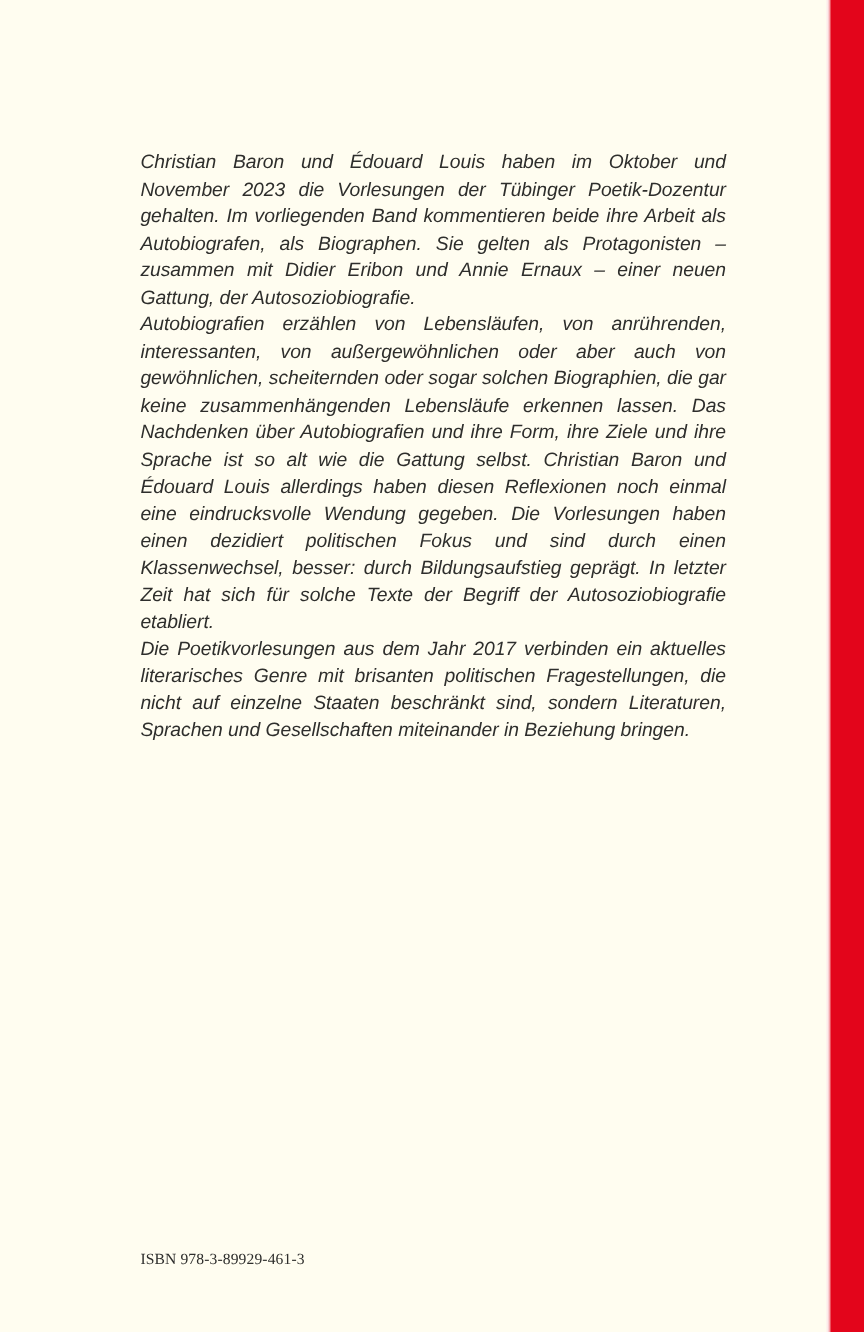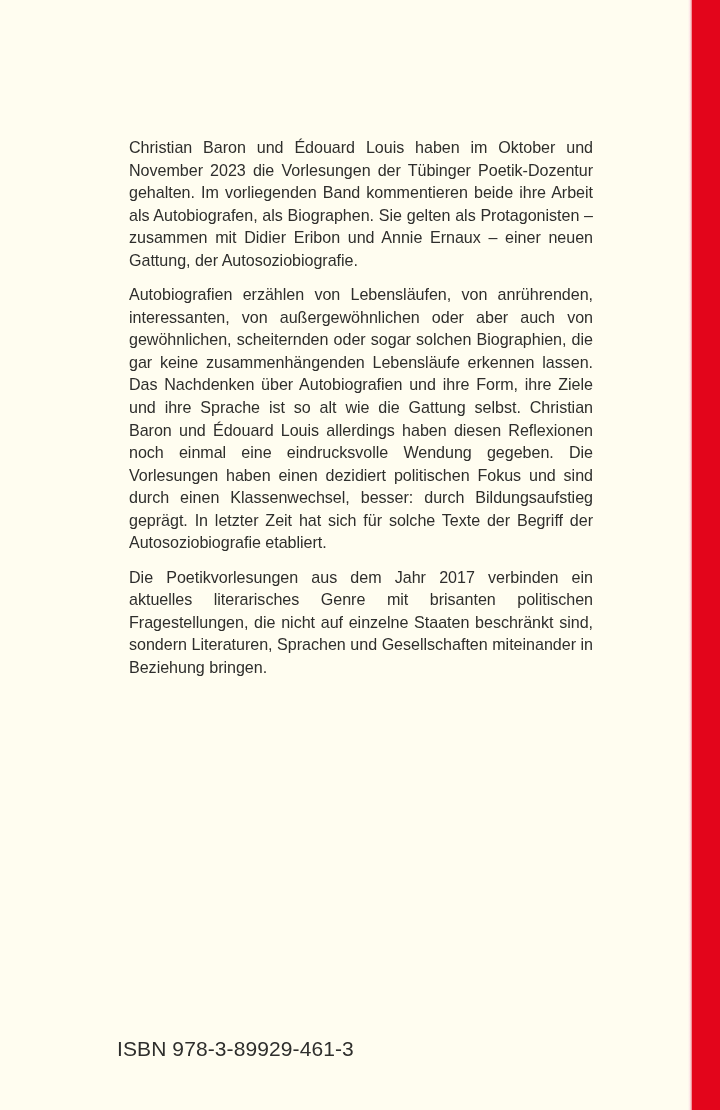--- a/index.html
+++ b/index.html
@@ -57,39 +57,41 @@
     font-size: 16.1px;
     line-height: 22.55px;
     text-align: justify;
     text-justify: inter-word;
     letter-spacing: -0.03px;
     -webkit-hyphens: manual;
     hyphens: manual;
   }
 
   .blurb p {
-    margin: 12px;
+    margin: 0;
+    font-style: italic;
   }
 
   .blurb p:last-child {
     text-align: justify;
   }
 
   
 
   
   .isbn {
     position: absolute;
     left: 117px;
     top: 1039px;
     color: #2e2e2c;
-    font-size: 21px;
+    font-size: 13px;
     line-height: 20px;
     letter-spacing: 0.1px;
     white-space: nowrap;
+    font-family: Liberation Serif, serif;
   }
 </style>
 </head>
 <body>
 
 <div class="cover">
 
   <div class="blurb">
     <p>Christian Baron und Édouard Louis haben im Oktober und November 2023 die Vorlesungen der Tübinger Poetik-Dozentur gehalten. Im vorliegenden Band kommentieren beide ihre Arbeit als Autobiografen, als Biographen. Sie gelten als Protagonisten – zusammen mit Didier Eribon und Annie Ernaux – einer neuen Gattung, der Autosoziobiografie.</p>
     <p>Autobiografien erzählen von Lebensläufen, von anrührenden, interessanten, von außergewöhnlichen oder aber auch von gewöhnlichen, scheiternden oder sogar solchen Biographien, die gar keine zusammenhängenden Lebensläufe erkennen lassen. Das Nachdenken über Autobiografien und ihre Form, ihre Ziele und ihre Sprache ist so alt wie die Gattung selbst. Christian Baron und Édouard Louis allerdings haben diesen Reflexionen noch einmal eine eindrucksvolle Wendung gegeben. Die Vorlesungen haben einen dezidiert politischen Fokus und sind durch einen Klassenwechsel, besser: durch Bildungsaufstieg geprägt. In letzter Zeit hat sich für solche Texte der Begriff der Autosoziobiografie etabliert.</p>

